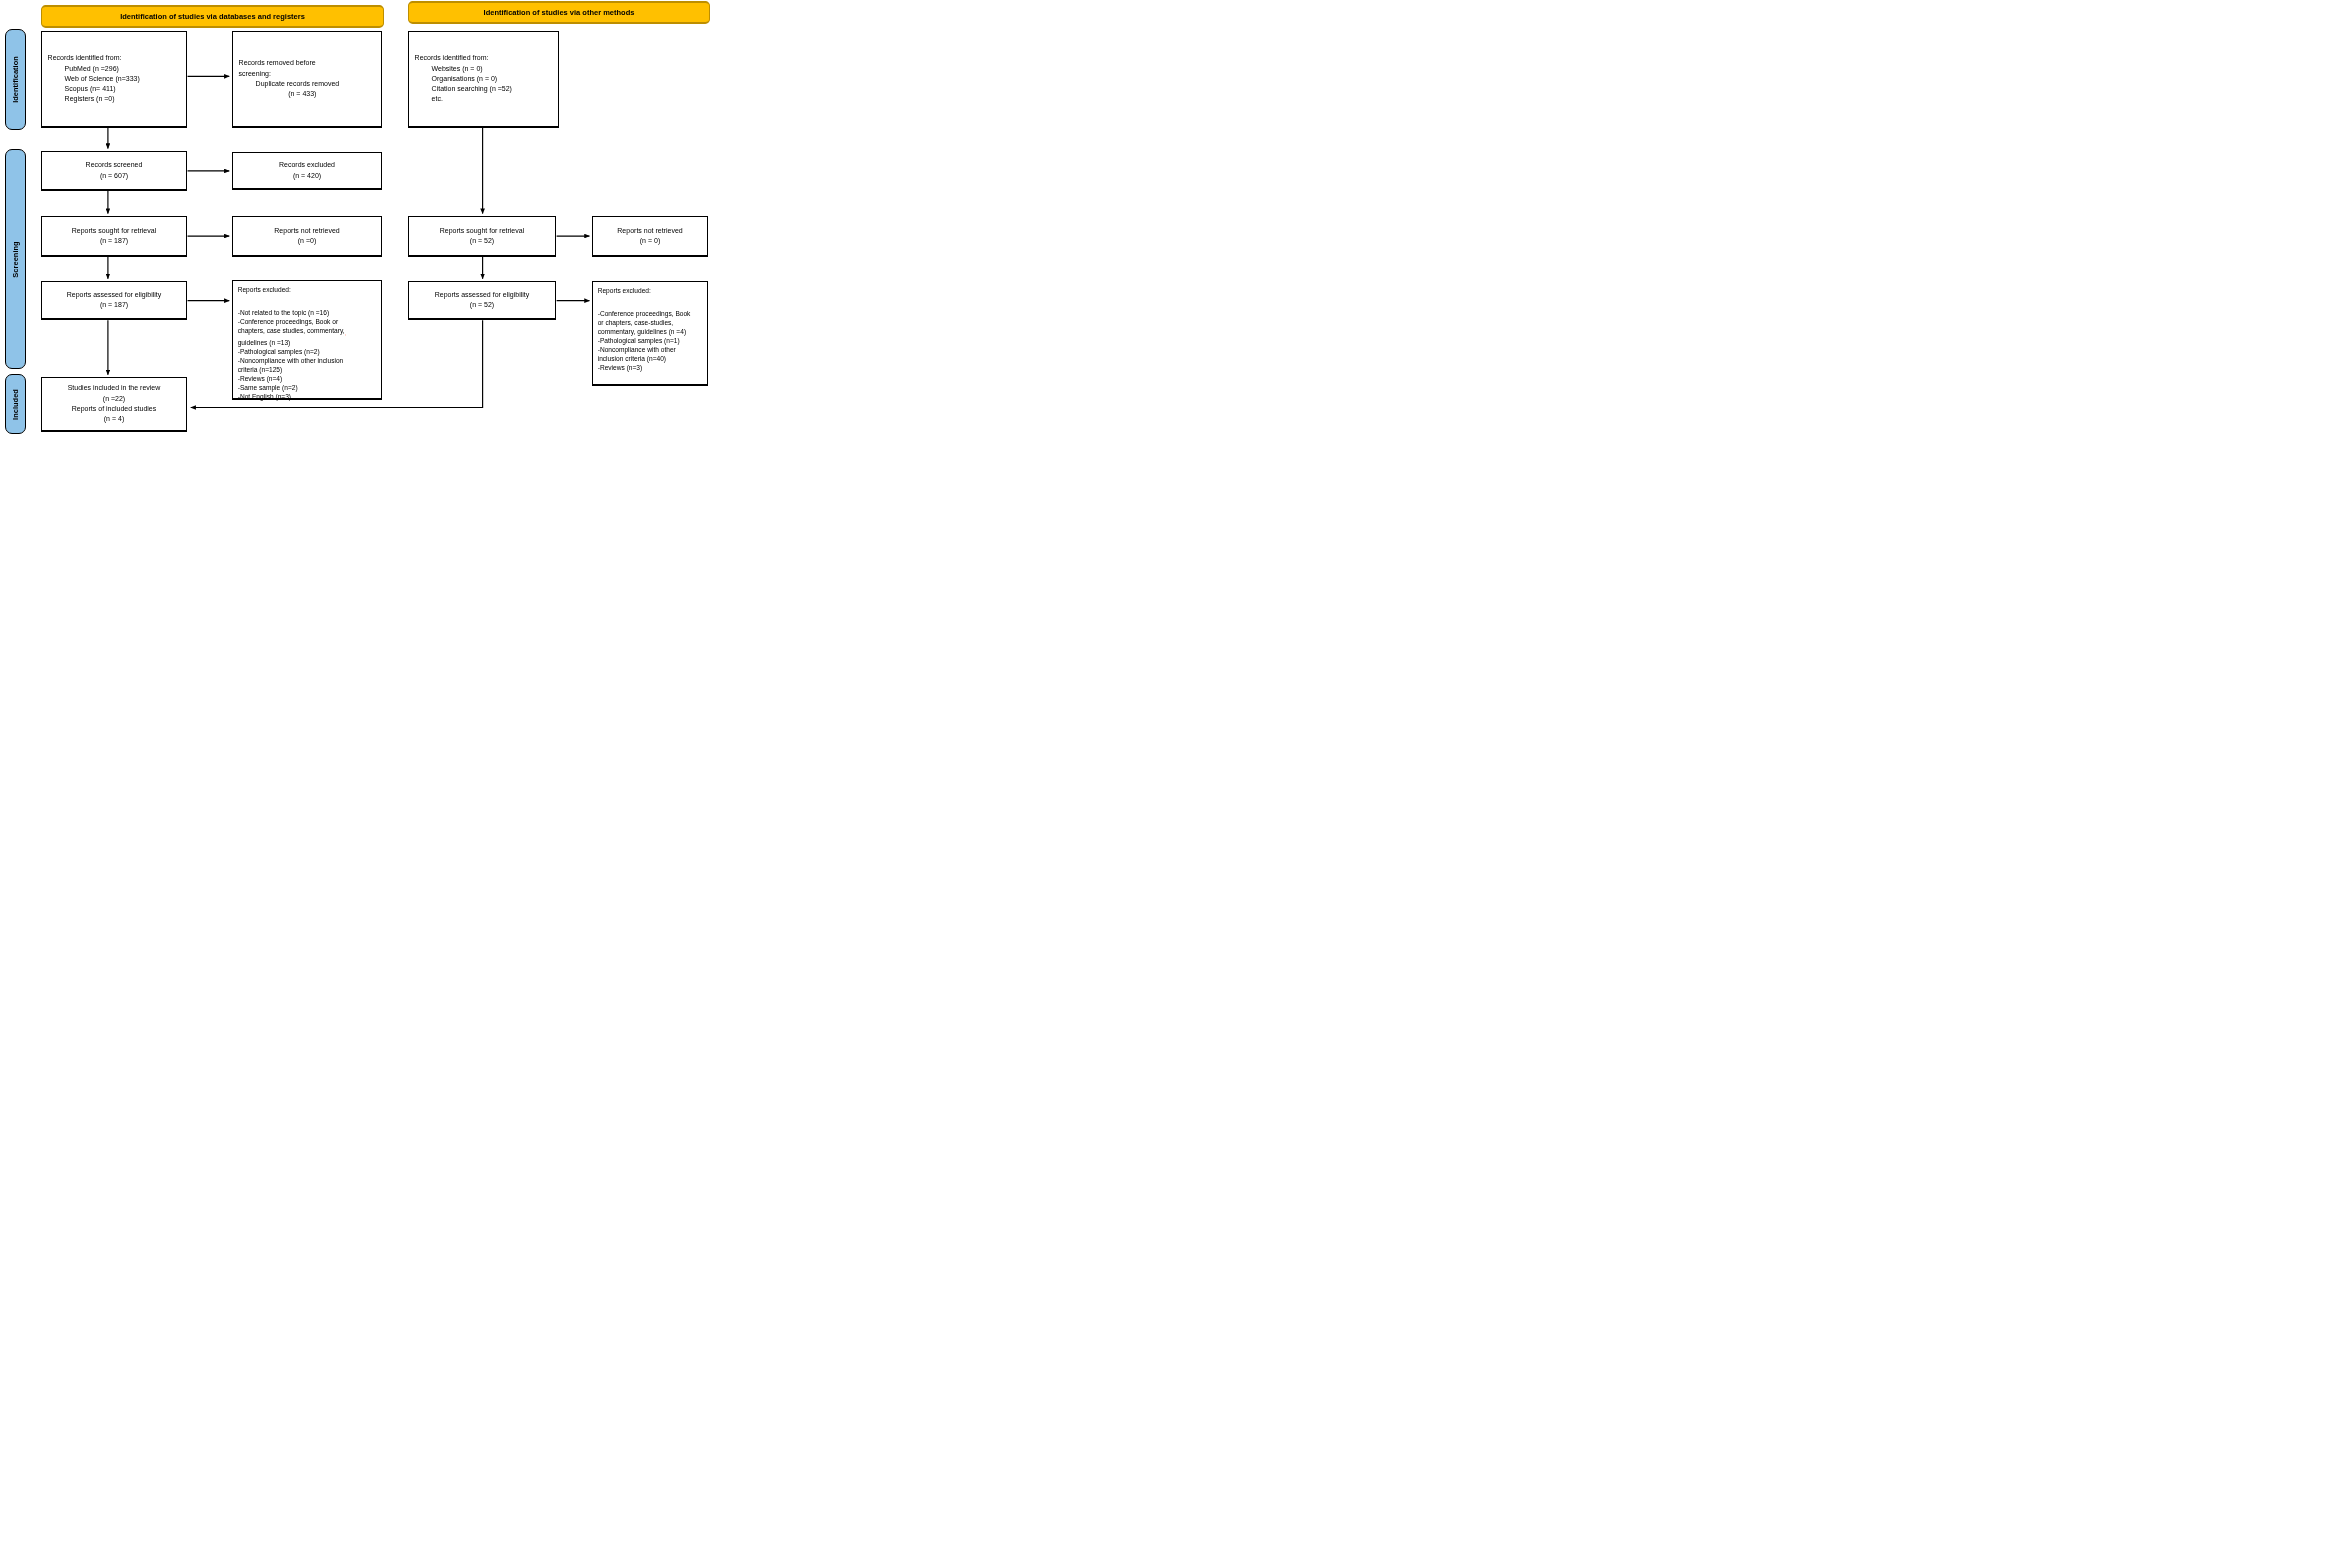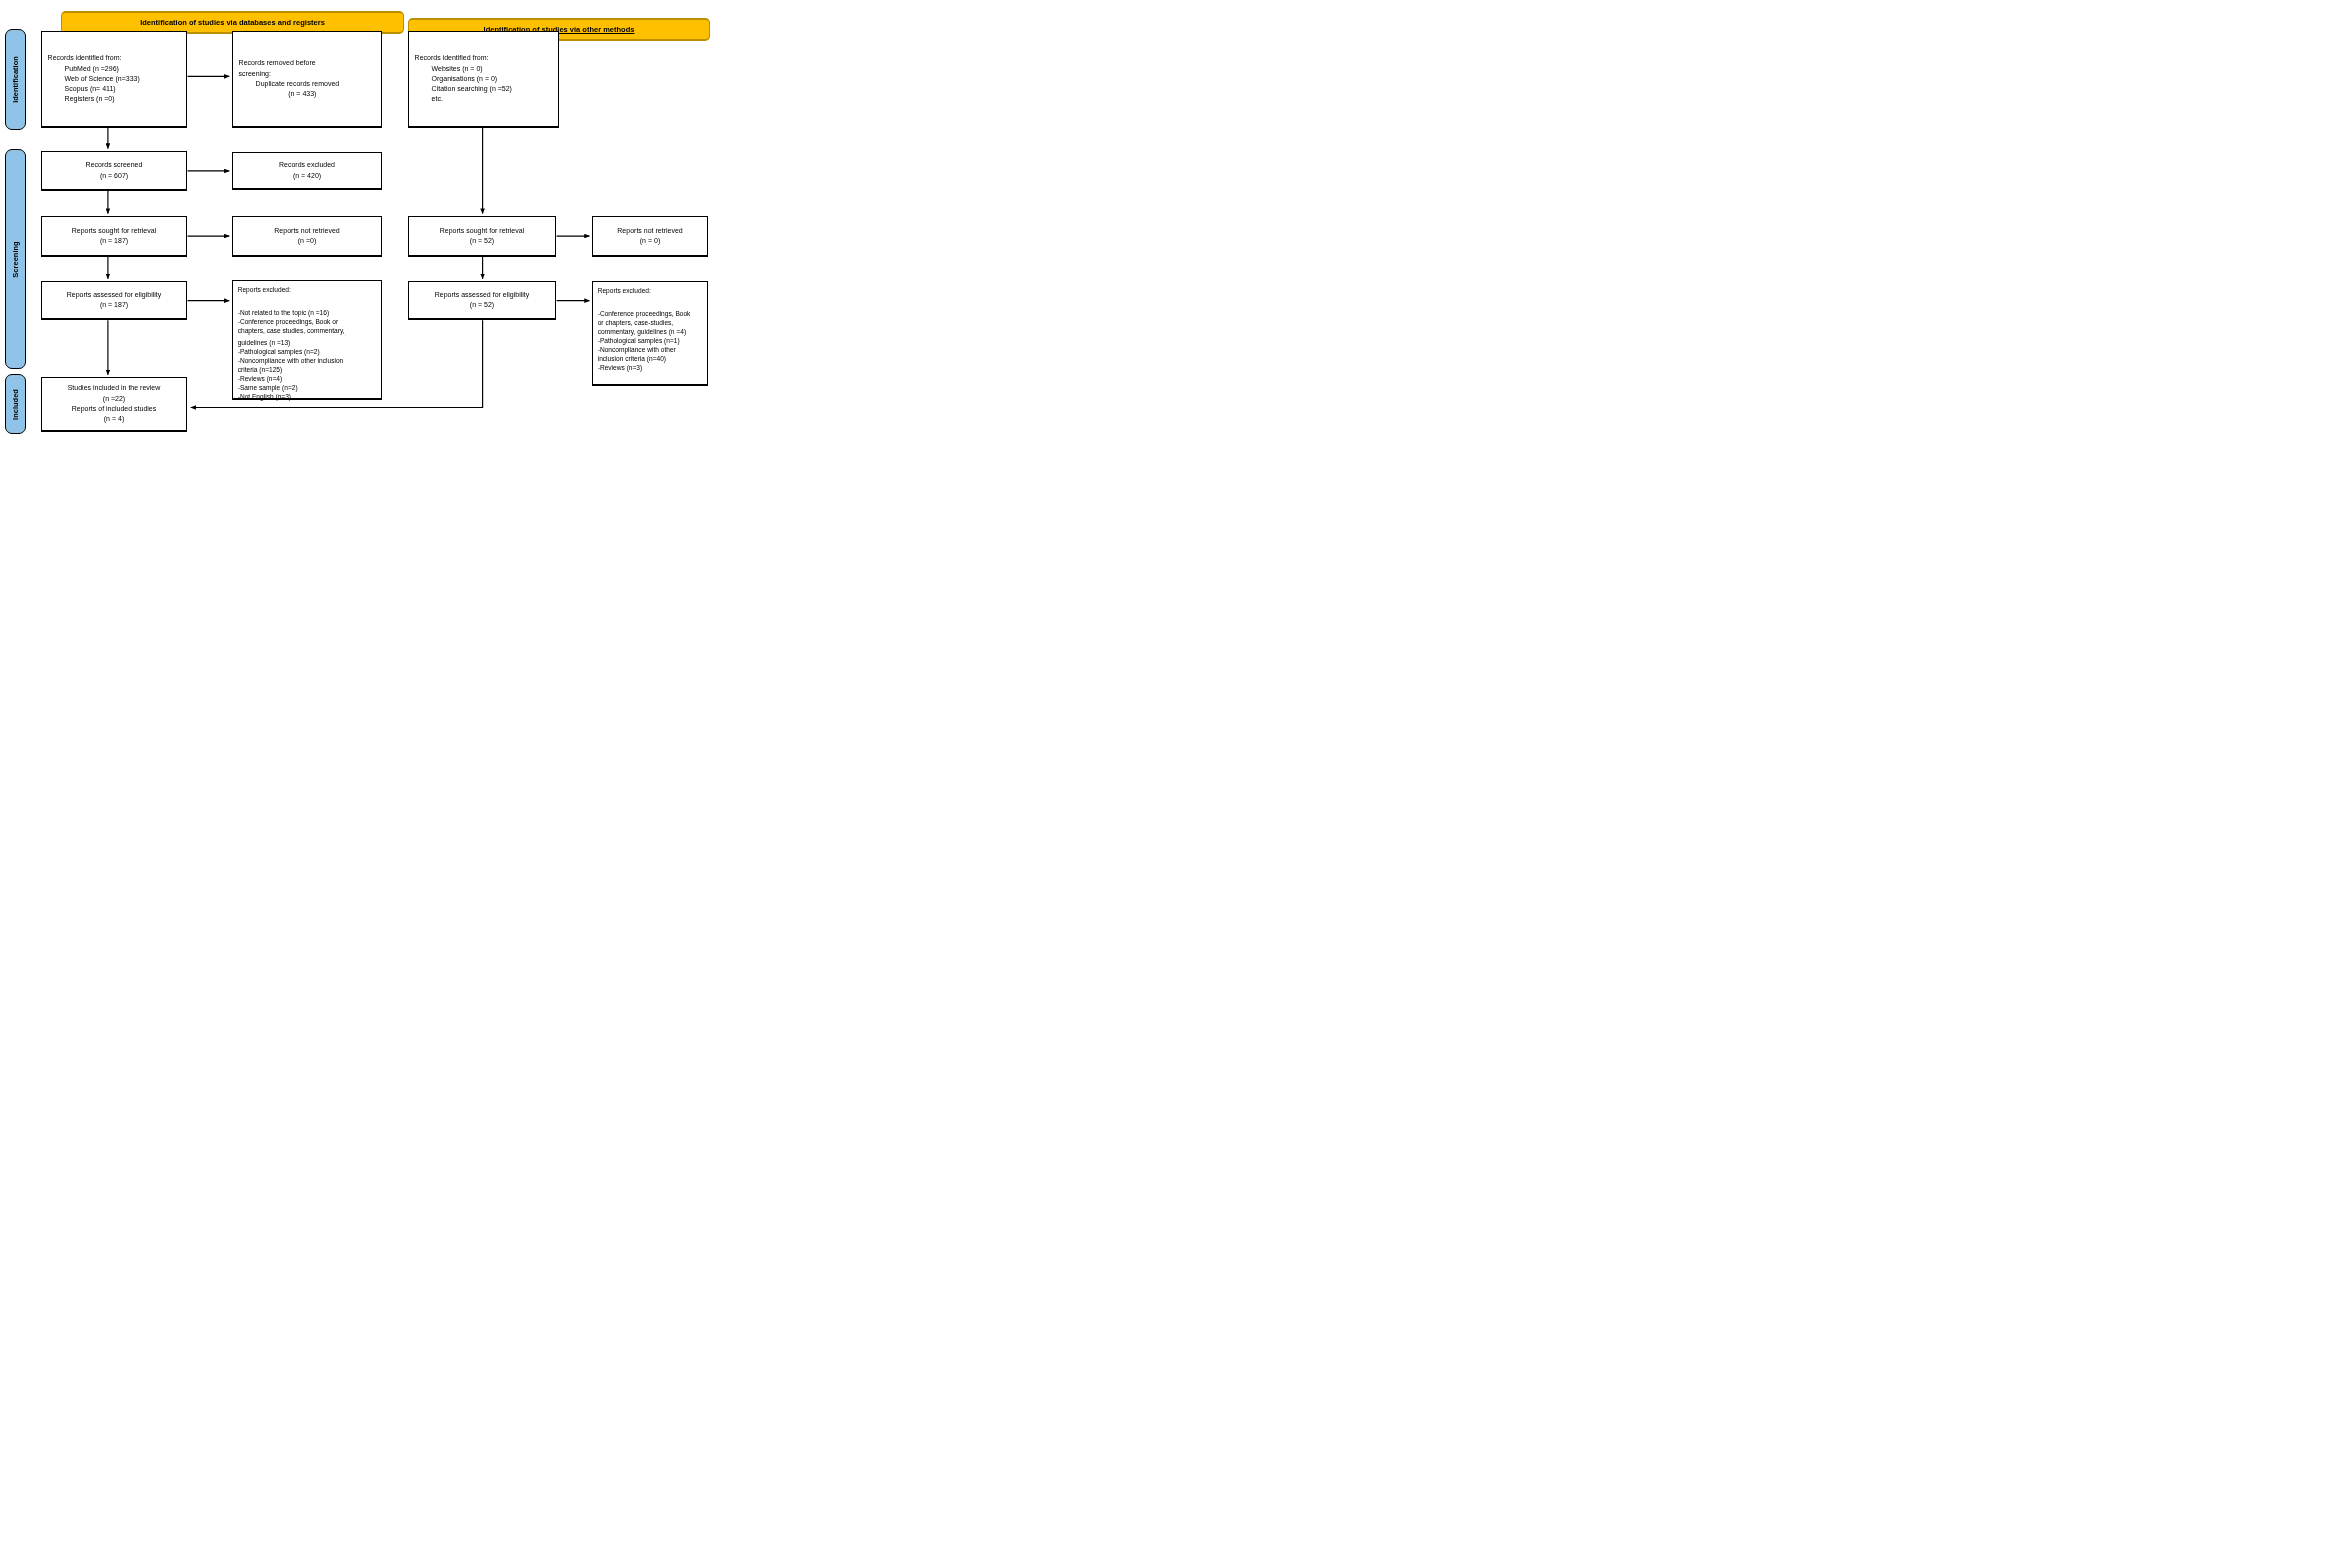--- a/index.html
+++ b/index.html
@@ -46,24 +46,24 @@
   .red-mark { color:#FF5C39; font-size:5.2px; vertical-align:sub; }
 
   svg.arrows { position:absolute; left:0; top:0; width:724px; height:437px; pointer-events:none; }
   svg.arrows path { stroke:#000; stroke-width:2.5; fill:none; }
 </style>
 </head>
 <body>
 
 <div id="canvas">
 
-  <div class="phase-header" style="left:41px; top:11px; width:341px; height:19px;margin-left:20px;">
+  <div class="phase-header" style="left:41px; top:5px; width:341px; height:19px;">
     <span>Identification of studies via databases and registers</span>
   </div>
-  <div class="phase-header" style="left:408px; top:18px; width:300px; height:19px;text-decoration:underline;">
+  <div class="phase-header" style="left:408px; top:1px; width:300px; height:19px;">
     <span>Identification of studies via other methods</span>
   </div>
 
   <div class="stage-bar" style="left:4.7px; top:29px; width:19.7px; height:99px;">
     <span class="vlabel">Identification</span>
   </div>
   <div class="stage-bar" style="left:4.7px; top:149px; width:19.7px; height:218px;">
     <span class="vlabel">Screening</span>
   </div>
   <div class="stage-bar" style="left:4.7px; top:374px; width:19.7px; height:58px;">

